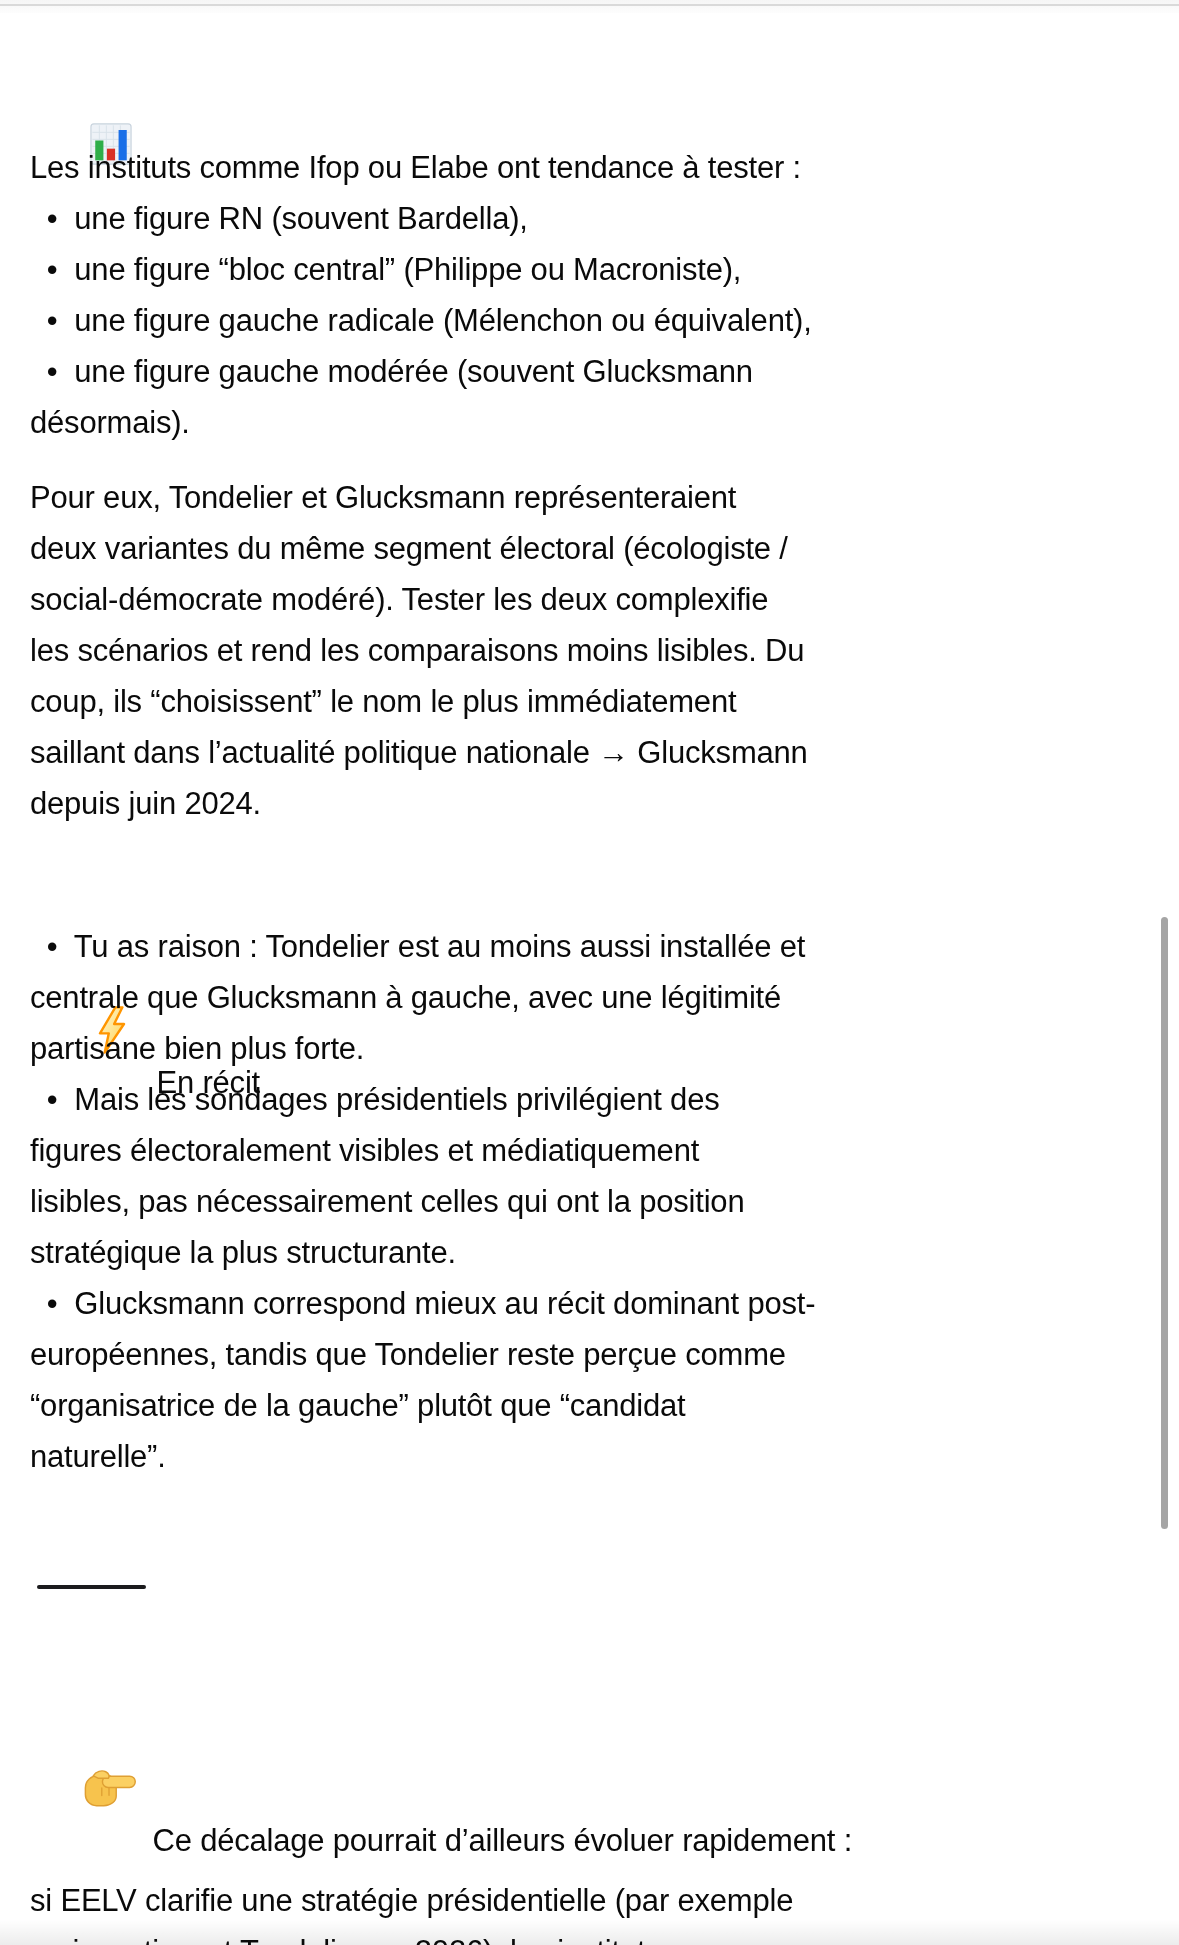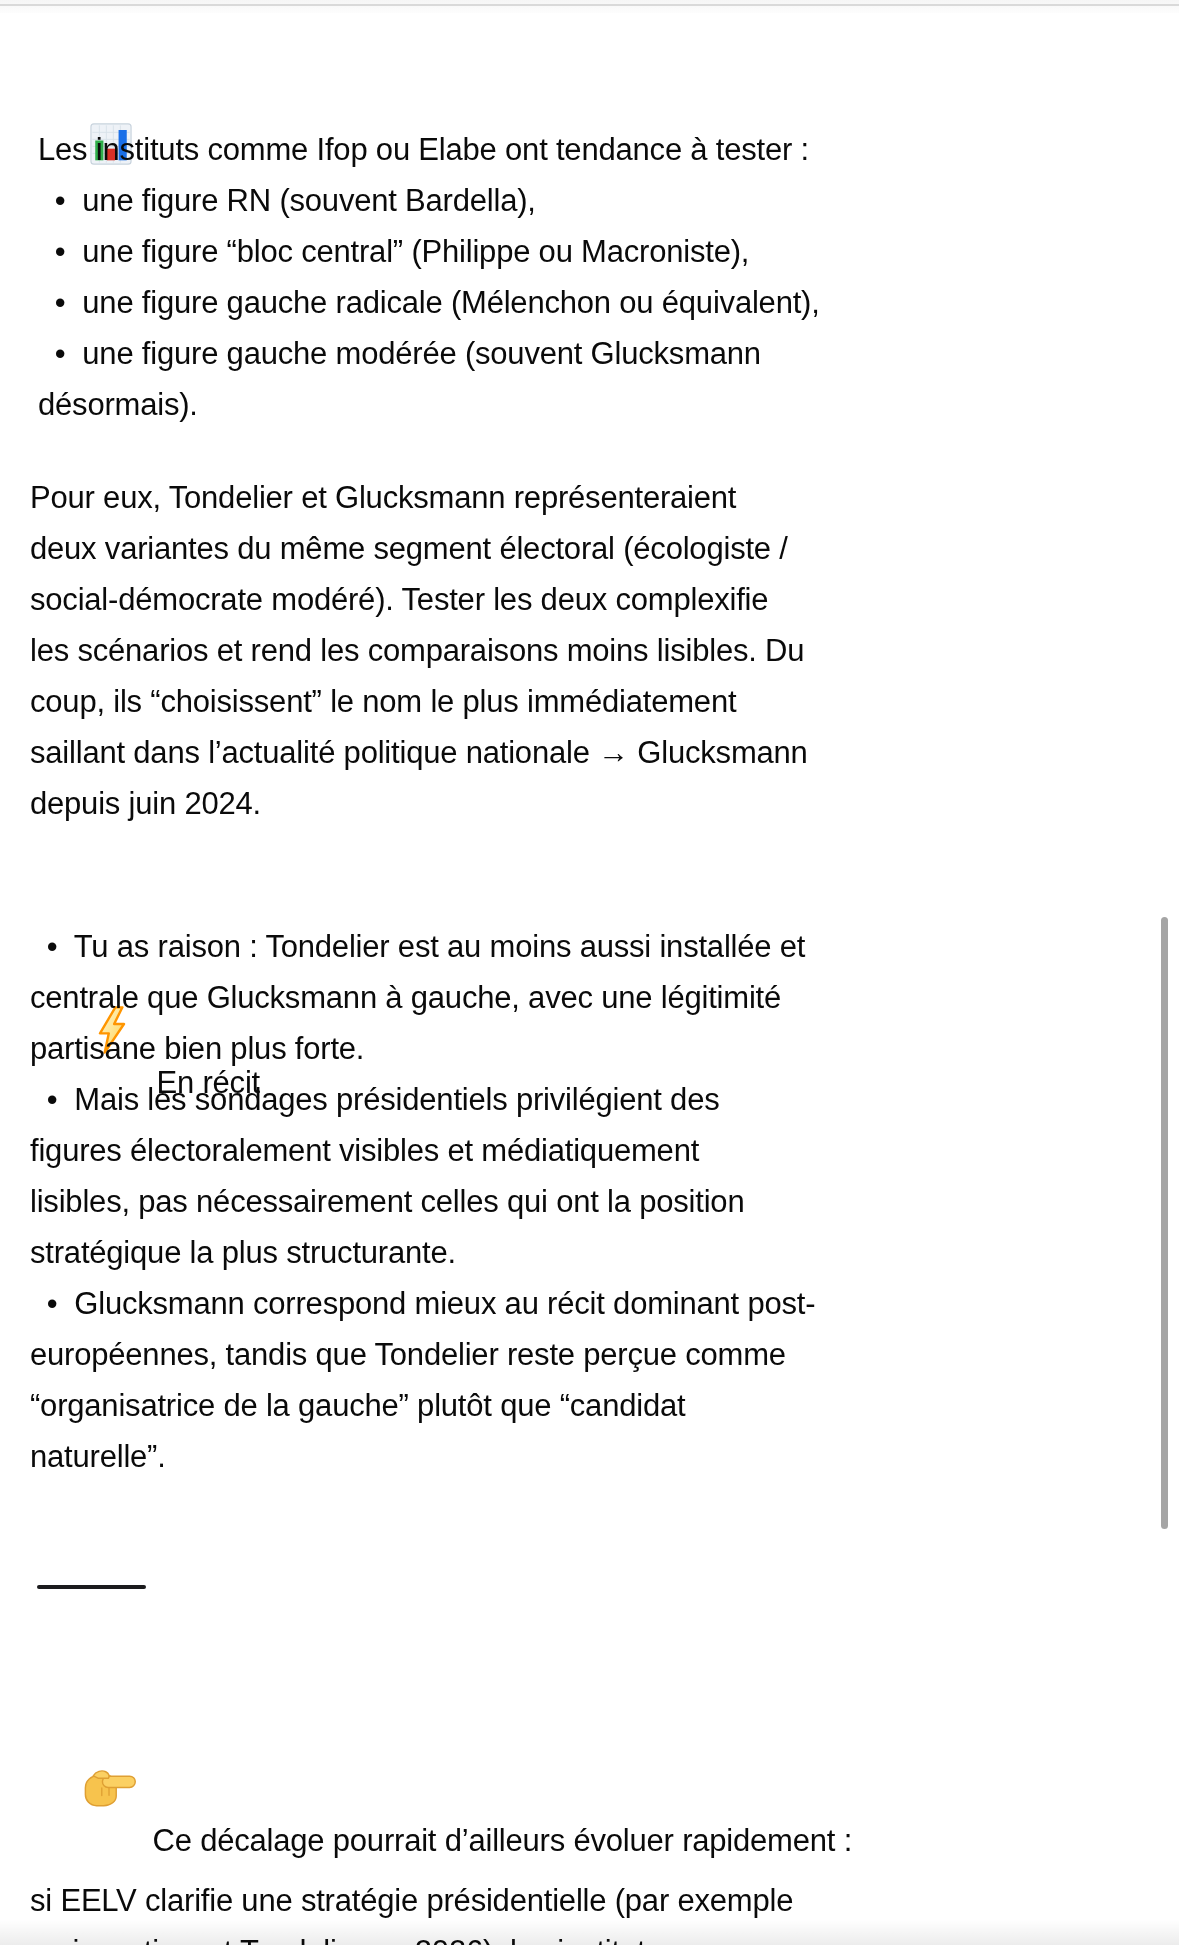--- a/index.html
+++ b/index.html
@@ -94,21 +94,21 @@
         <line x1="20" y1="2" x2="20" y2="34"></line>
         <line x1="26" y1="2" x2="26" y2="34"></line>
       </g>
       <rect x="4.5" y="15" width="7" height="17" fill="#2fae49"></rect>
       <rect x="14.5" y="22" width="7" height="10" fill="#d93025"></rect>
       <rect x="24.5" y="6" width="7" height="26" fill="#1a6fe8"></rect>
     </svg>
   </span>
 </div>
 
-<div class="tblock" style="top:124px;margin-left:8px;">Les instituts comme Ifop ou Elabe ont tendance à tester :
+<div class="tblock" style="top:142px;">Les instituts comme Ifop ou Elabe ont tendance à tester :
   •  une figure RN (souvent Bardella),
   •  une figure “bloc central” (Philippe ou Macroniste),
   •  une figure gauche radicale (Mélenchon ou équivalent),
   •  une figure gauche modérée (souvent Glucksmann
 désormais).</div>
 
 <div class="tblock" style="top:472px;">Pour eux, Tondelier et Glucksmann représenteraient
 deux variantes du même segment électoral (écologiste /
 social-démocrate modéré). Tester les deux complexifie
 les scénarios et rend les comparaisons moins lisibles. Du

